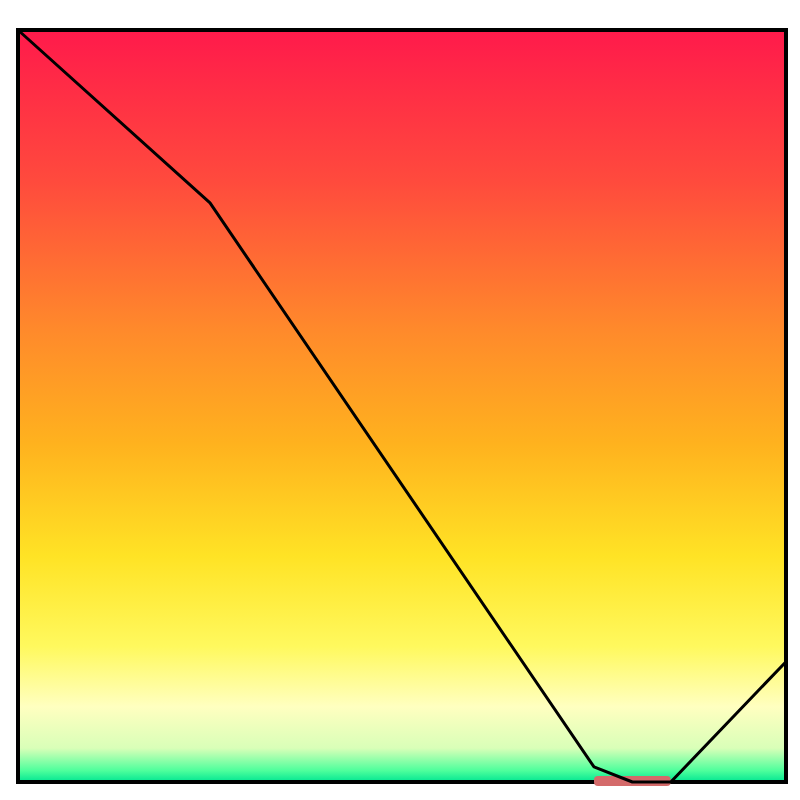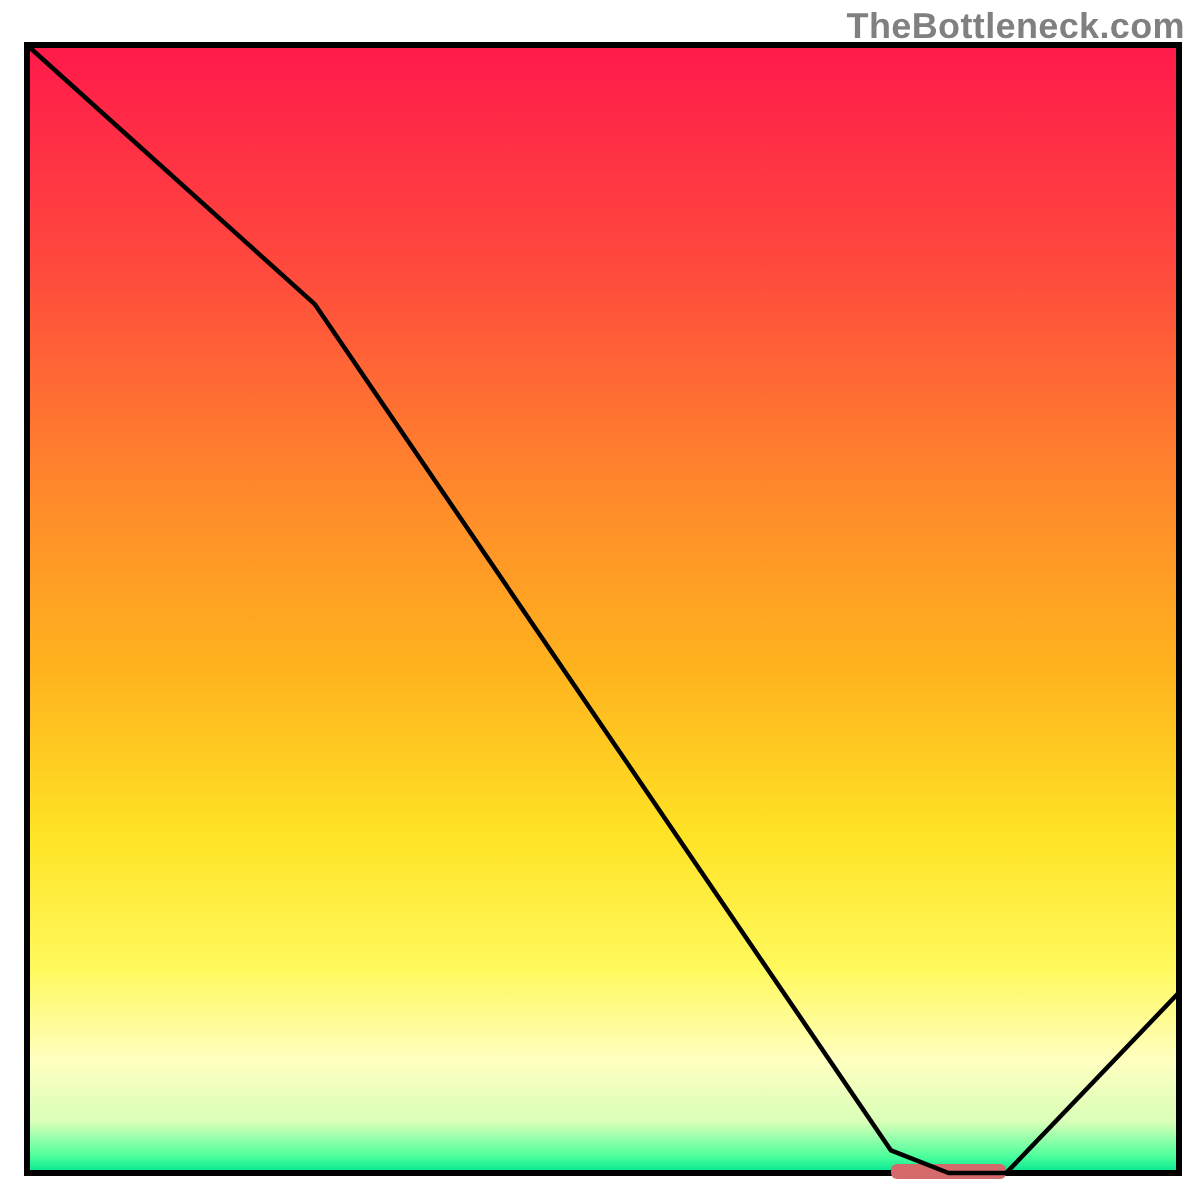--- a/index.html
+++ b/index.html
@@ -25,21 +25,20 @@
     letter-spacing: 0.25px;
   }
   svg {
     display: block;
   }
 </style>
 </head>
 <body>
 
 <div class="frame">
-  <div class="watermark">TheBottleneck.com</div>
 
   <svg id="chart-svg" width="800" height="800" viewBox="0 0 800 800">
     <defs>
       <linearGradient id="bg-grad" x1="0" y1="0" x2="0" y2="1">
           <stop offset="0%" stop-color="#ff1a4b"></stop>
           <stop offset="20%" stop-color="#ff4a3d"></stop>
           <stop offset="40%" stop-color="#ff8a2b"></stop>
           <stop offset="55.00000000000001%" stop-color="#ffb21e"></stop>
           <stop offset="70%" stop-color="#ffe325"></stop>
           <stop offset="82%" stop-color="#fff95e"></stop>

